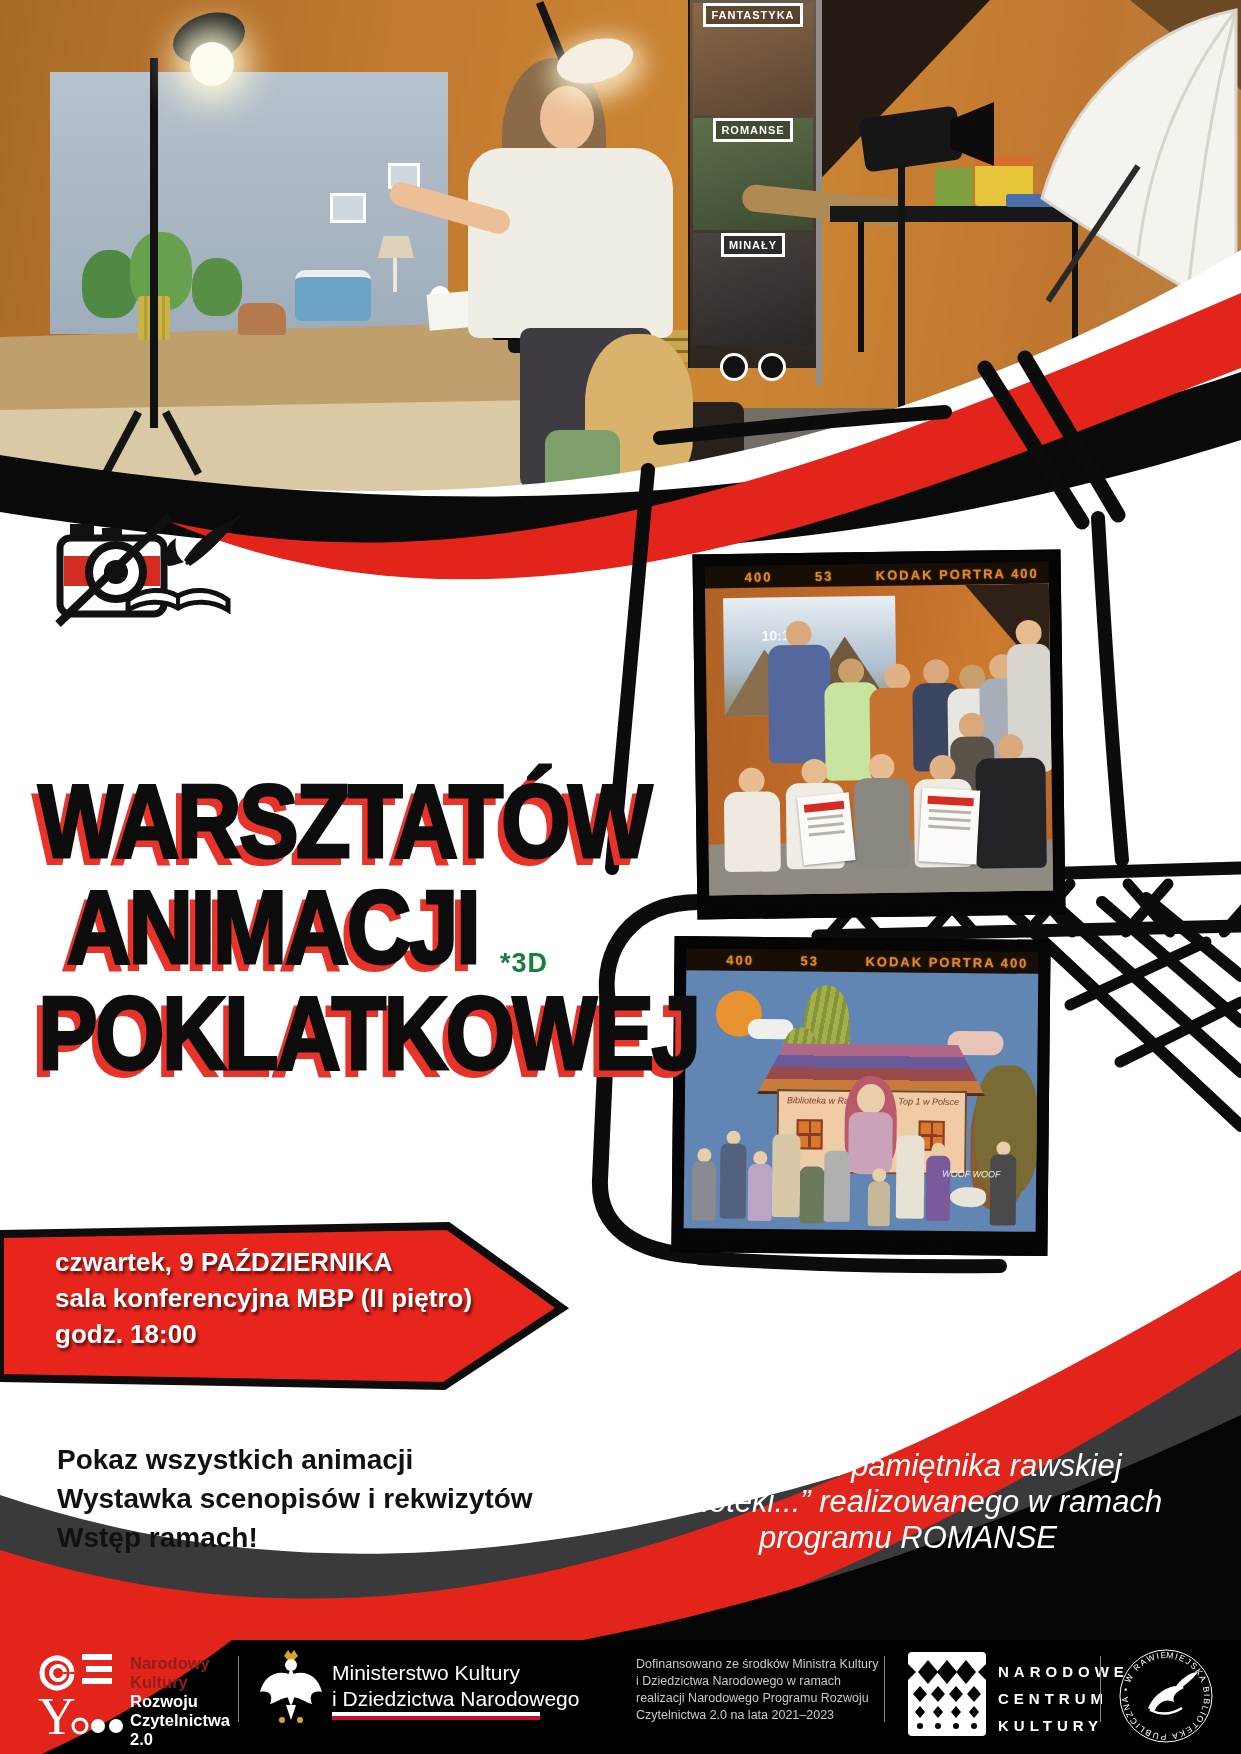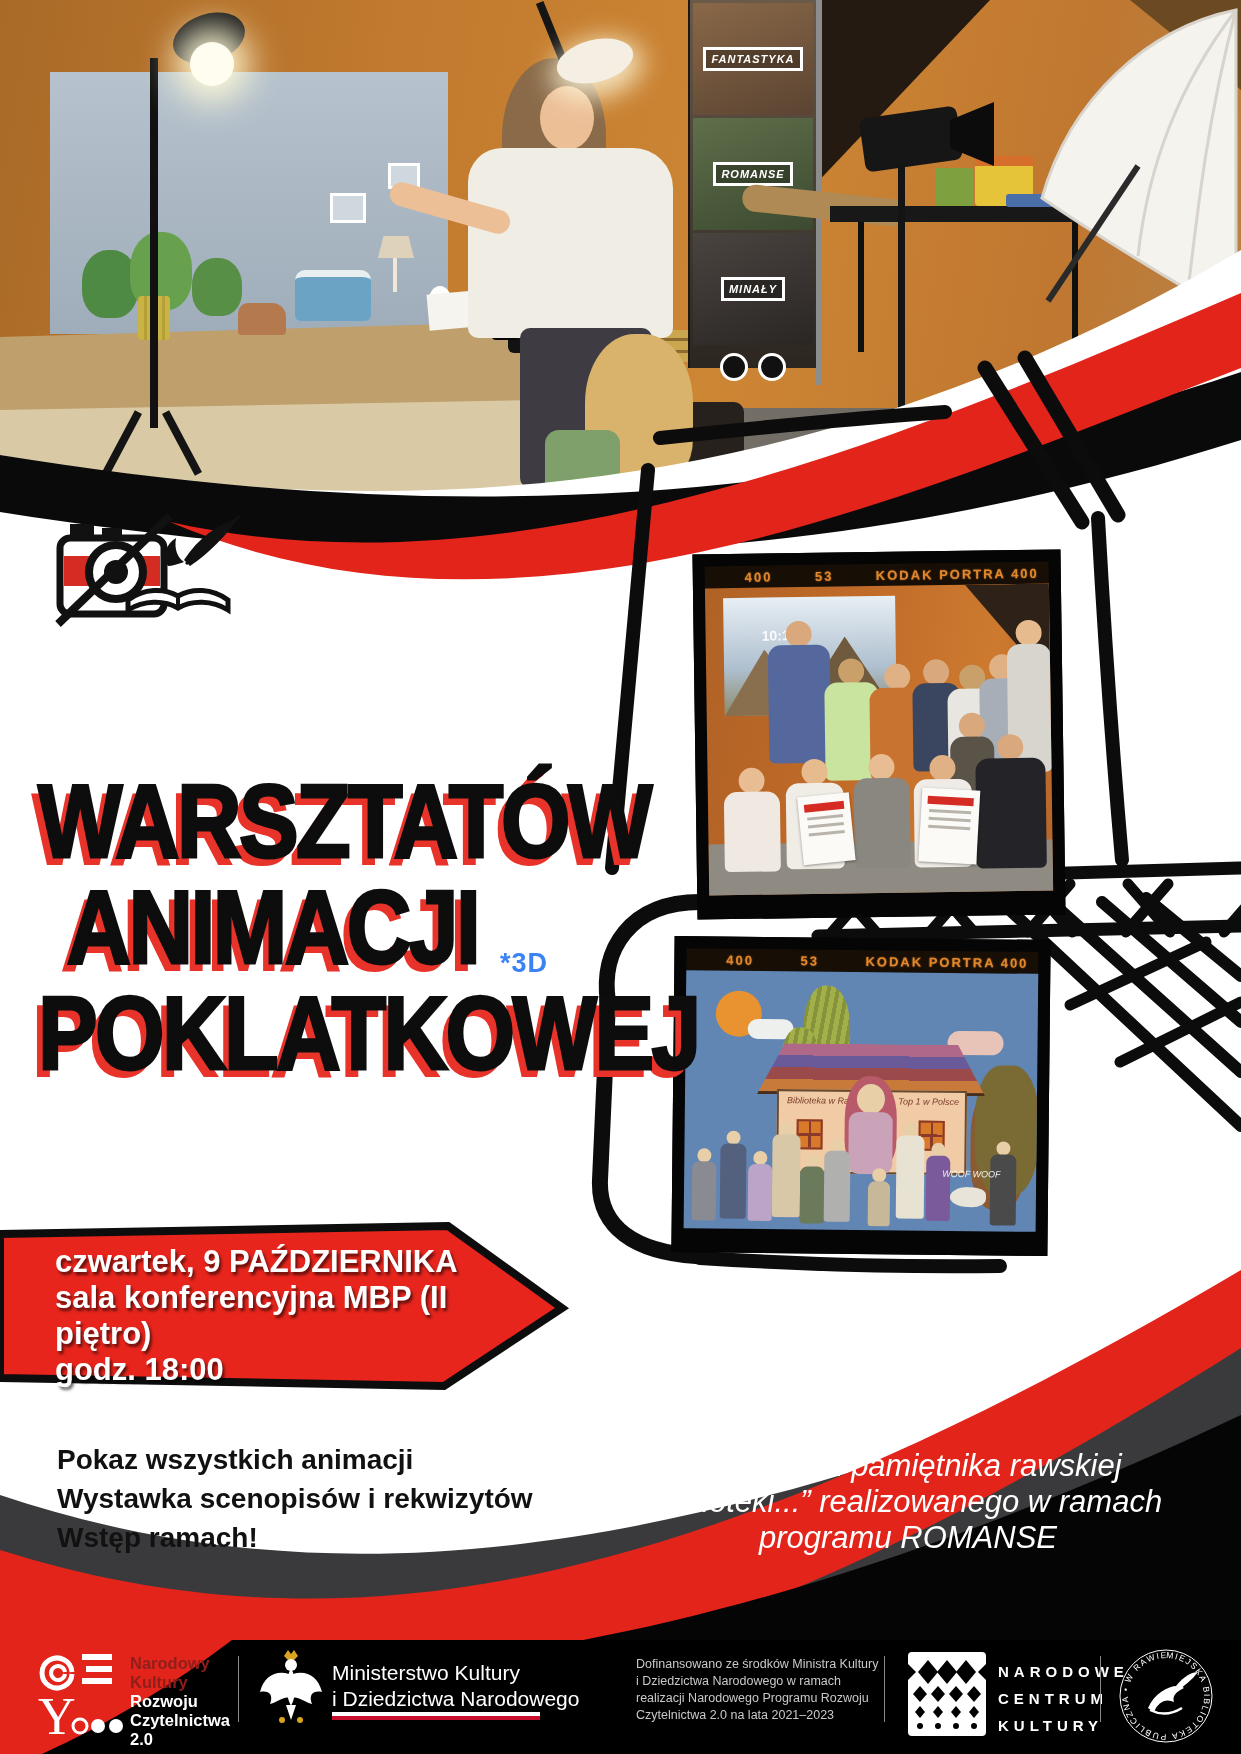--- a/index.html
+++ b/index.html
@@ -37,21 +37,21 @@
   .girl-strand{left:504px;top:150px;width:34px;height:150px;background:#93724d;border-radius:16px;transform:rotate(7deg);}
   .girl-face{left:540px;top:86px;width:54px;height:64px;background:#ecbf97;border-radius:50%;}
   .girl-shirt{left:468px;top:148px;width:205px;height:190px;background:#f0ede5;border-radius:34px 40px 10px 10px;}
   .girl-arm{left:388px;top:196px;width:124px;height:24px;background:#ecbf97;border-radius:12px;transform:rotate(16deg);}
   .girl-pants{left:520px;top:328px;width:132px;height:160px;background:#3e3c42;border-radius:10px;}
   .kid2{left:585px;top:334px;width:108px;height:150px;background:#d9b26c;border-radius:46% 46% 30% 30%;}
   .kid2sh{left:545px;top:430px;width:75px;height:80px;background:#7fa06a;border-radius:14px;}
   .stool{left:648px;top:402px;width:96px;height:76px;background:#27211d;border-radius:10px;}
   .banner{left:688px;top:0;width:126px;height:368px;background:linear-gradient(180deg,#6a5a4a,#2c2620);
           border-left:2px solid #1c1712;border-right:2px solid #1c1712;}
-  .bphoto{position:relative;margin:3px 3px 0 3px;height:112px;display:flex;align-items:center;justify-content:center;font-style:italic;}
+  .bphoto{position:relative;margin:3px 3px 0 3px;height:112px;display:flex;align-items:flex-start;justify-content:center;}
   .blabel{border:3px solid #fff;color:#fff;font-size:11px;font-weight:bold;letter-spacing:1px;
           padding:3px 5px;background:rgba(0,0,0,.28);white-space:nowrap;}
   .bdot{width:22px;height:22px;border:3px solid #fff;border-radius:50%;background:#111;}
   .bpole{left:816px;top:0;width:6px;height:385px;background:#8d8d8d;}
   .lamp1head{left:172px;top:14px;width:74px;height:48px;background:#111;border-radius:50%;transform:rotate(-18deg);}
   .lamp1bulb{left:190px;top:42px;width:44px;height:44px;background:#fffdf0;border-radius:50%;
              box-shadow:0 0 34px 16px rgba(255,250,215,.95);}
   .lamp1pole{left:150px;top:58px;width:8px;height:370px;background:#111;}
   .lampleg{width:8px;height:70px;background:#141414;}
   .lamp2arm{left:548px;top:0;width:8px;height:66px;background:#151515;transform:rotate(-22deg);}
@@ -70,22 +70,22 @@
 
   
   .svg-abs{display:block;}
 
   
   .intro{left:57px;top:612px;width:600px;font-size:27px;line-height:37px;font-weight:bold;color:#0d0d0d;}
   .title{left:38px;top:768px;width:545px;text-align:center;color:#0d0d0d;font-weight:bold;
          font-size:104px;line-height:106px;letter-spacing:-3px;white-space:nowrap;
          transform:scaleX(.86);transform-origin:left top;-webkit-text-stroke:3px #0d0d0d;
          text-shadow:-8px 8px 0 #e8332a;}
-  .t3d{left:500px;top:948px;font-size:27px;font-weight:bold;color:#3b82f6;letter-spacing:1px;}
-  .evtext{left:55px;top:1244px;width:480px;color:#fff;font-weight:bold;font-size:31px;line-height:36px;
+  .t3d{left:500px;top:948px;font-size:27px;font-weight:bold;color:#15803d;letter-spacing:1px;}
+  .evtext{left:55px;top:1244px;width:480px;color:#fff;font-weight:bold;font-size:26px;line-height:36px;
           text-shadow:2px 3px 3px rgba(0,0,0,.6);}
   .details{left:57px;top:1424px;width:520px;font-size:28px;line-height:39px;font-weight:bold;color:#111;}
 
   
   .film{background:#050505;border:12px solid #050505;box-sizing:border-box;}
   .film1{left:695px;top:552px;width:368px;height:365px;transform:rotate(-0.8deg);}
   .film2{left:673px;top:938px;width:376px;height:316px;transform:rotate(0.6deg);}
   .fhead{position:relative;height:22px;background:#170e06;display:flex;align-items:center;
          color:#e2872b;font-size:13px;font-weight:bold;letter-spacing:2px;
          text-shadow:0 0 2px rgba(226,135,43,.7);}

